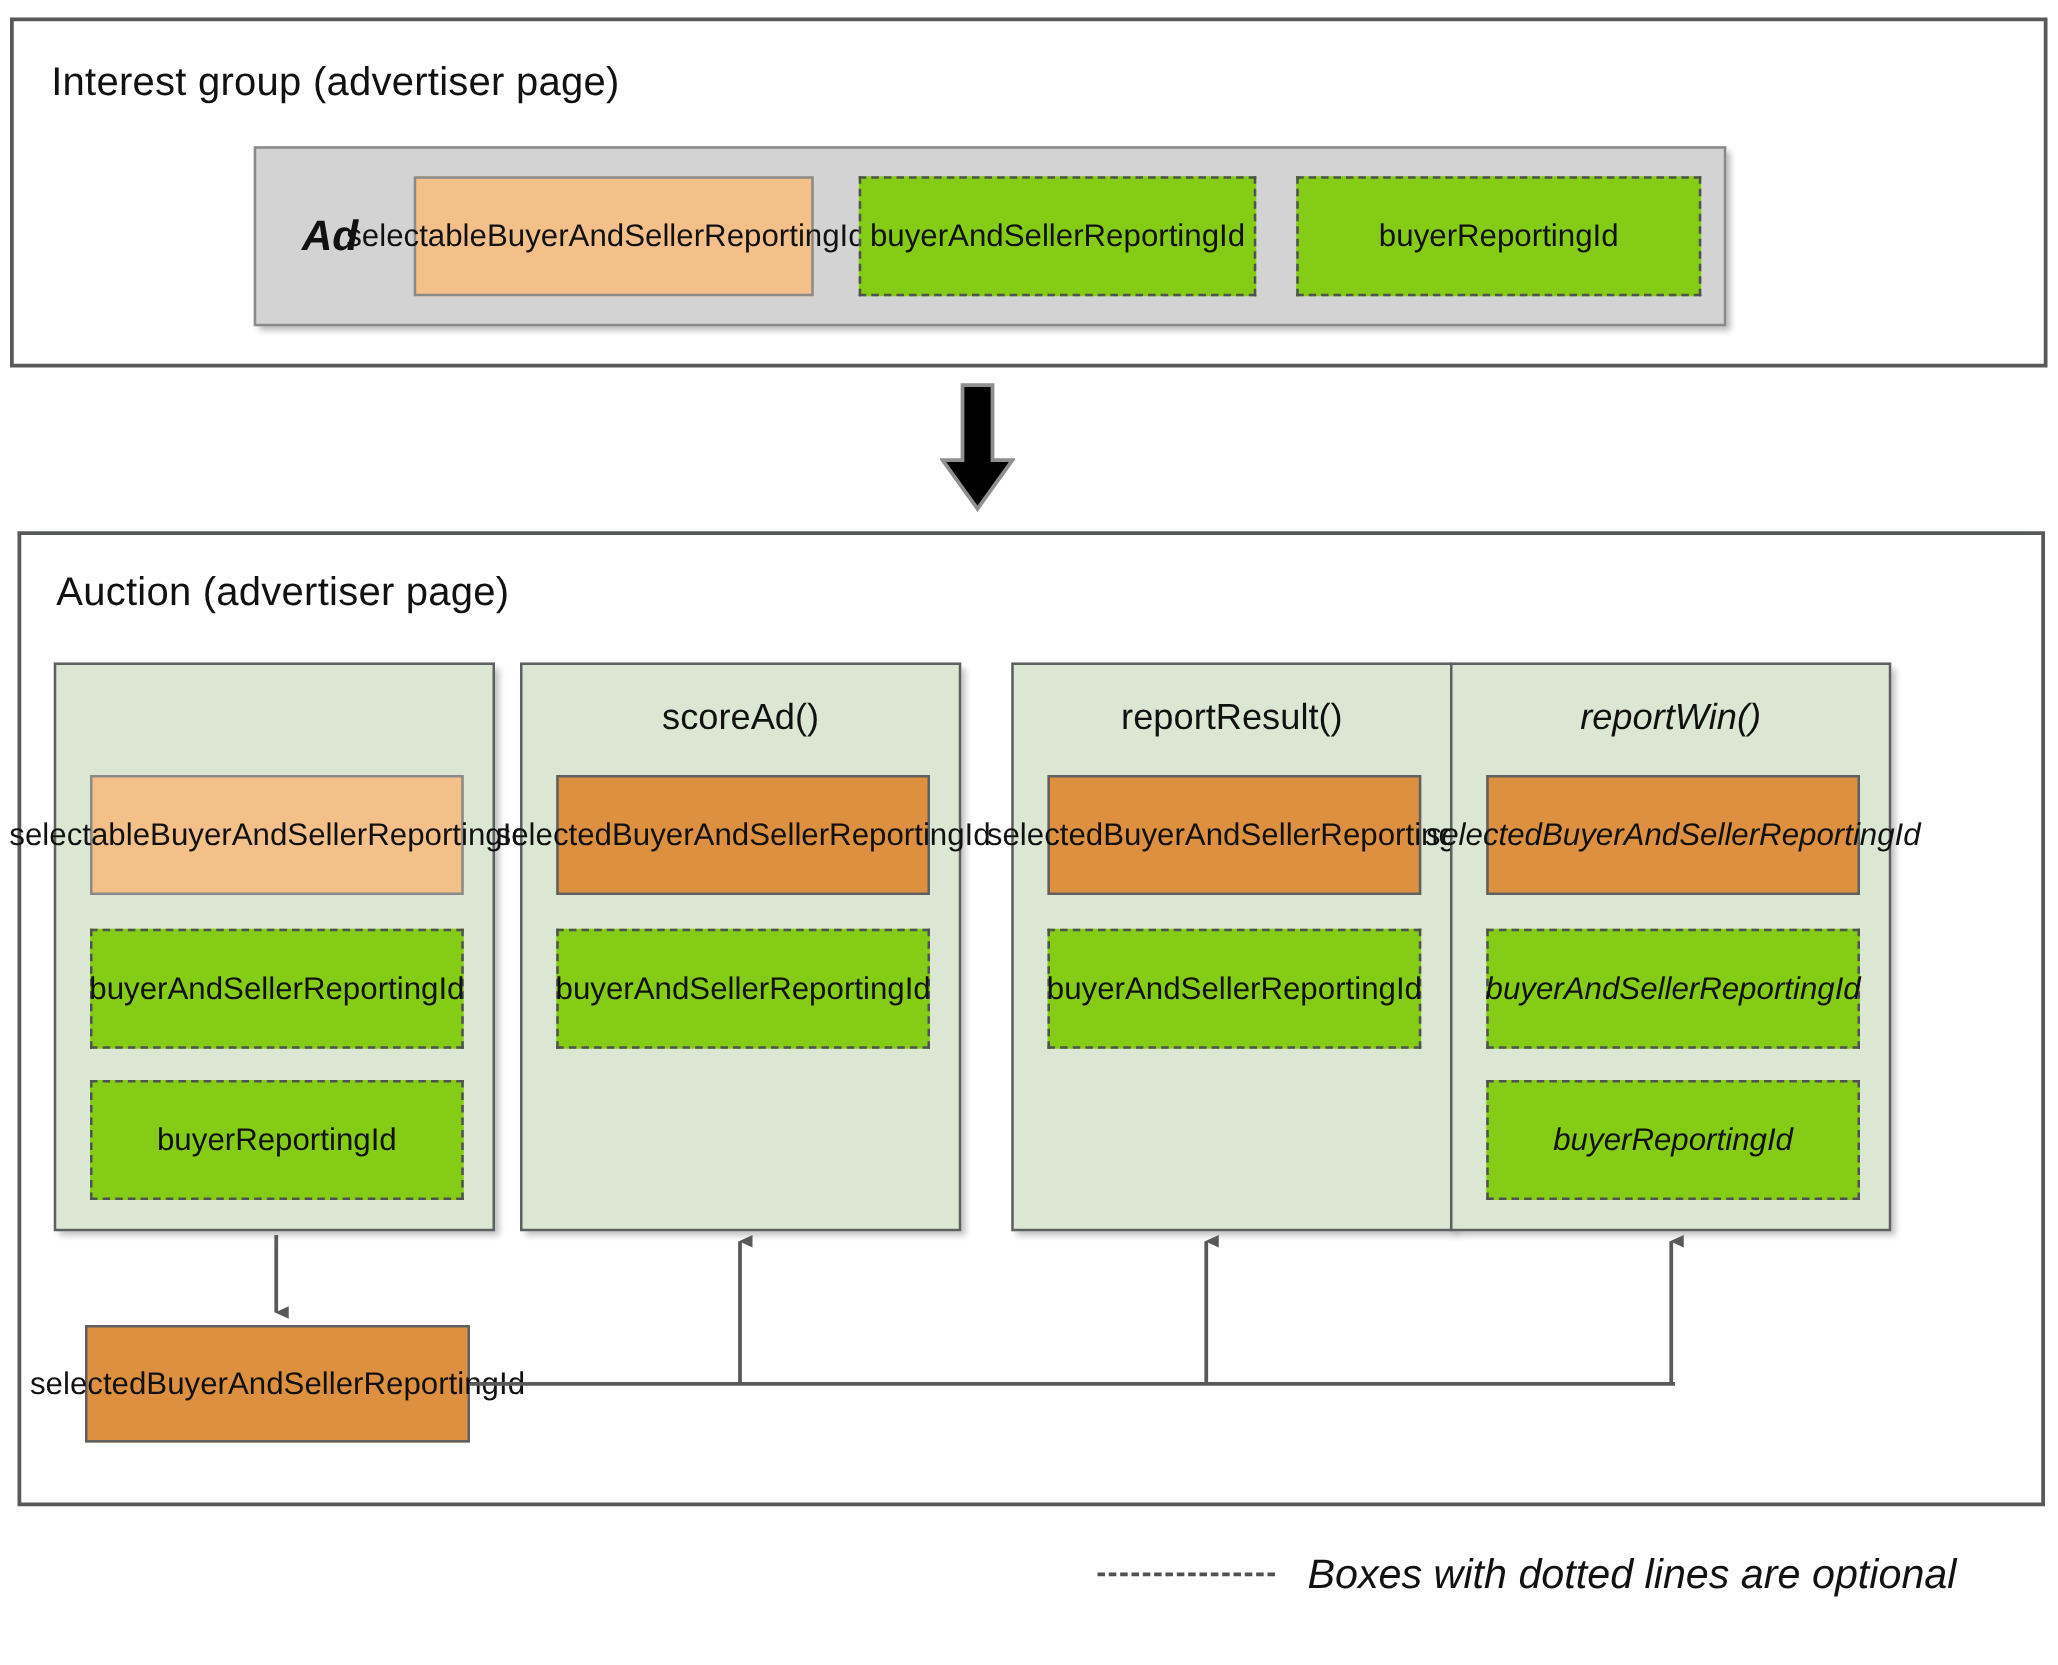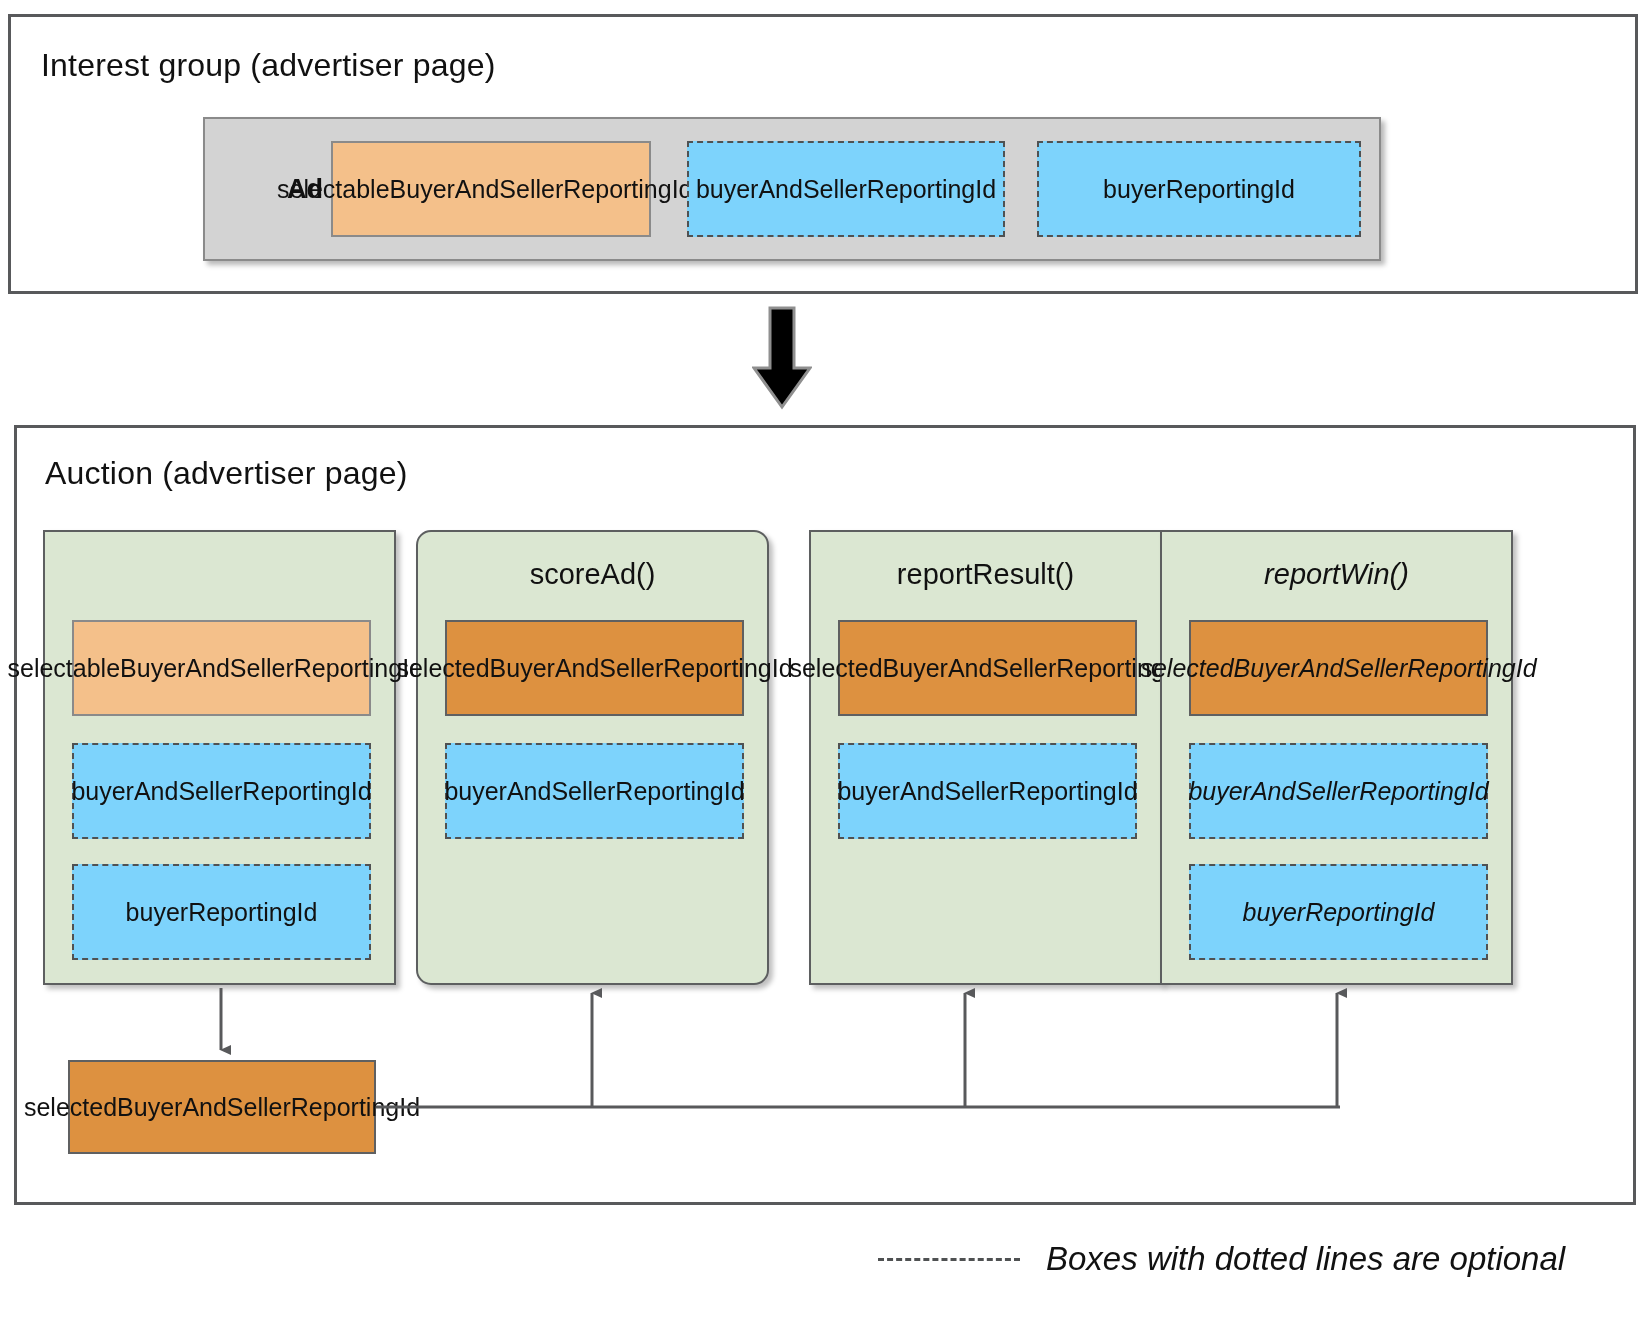--- a/index.html
+++ b/index.html
@@ -53,25 +53,26 @@
     height: 144px;
     background: #d3d3d3;
     border: 2px solid #8a8a8a;
     box-sizing: border-box;
     box-shadow: 4px 4px 5px rgba(0,0,0,0.28);
     display: flex;
     align-items: center;
   }
   #ad-label {
     width: 118px;
-    text-align: right;
-    font-size: 27px;
+    text-align: center;
+    font-size: 34px;
     font-weight: bold;
     color: #111111;
     flex: 0 0 auto;
+    font-style: italic;
   }
 
   .box {
     box-sizing: border-box;
     display: flex;
     align-items: center;
     justify-content: center;
     text-align: center;
     line-height: 1.22;
     font-size: 25px;
@@ -79,21 +80,21 @@
   }
   .box-solid-light {           
     background: #f4c08a;
     border: 2px solid #8a8a8a;
   }
   .box-solid-dark {            
     background: #dd9140;
     border: 2px solid #5f6061;
   }
   .box-dashed {                
-    background: #7dd3fc;
+    background: #84cc16;
     border: 2px dashed #4f5152;
   }
 
   
   #ad-selectable-ids { width: 320px; height: 96px; margin-left: 8px; }
   #ad-bas-reporting-id { width: 318px; height: 96px; margin-left: 36px; }
   #ad-buyer-reporting-id { width: 324px; height: 96px; margin-left: 32px; }
 
   
   #flow-arrow {
@@ -109,21 +110,21 @@
     position: absolute;
     top: 530px;
     width: 353px;
     height: 455px;
     background: #dbe7d2;
     border: 2px solid #5d5f60;
     box-sizing: border-box;
     box-shadow: 4px 4px 5px rgba(0,0,0,0.25);
   }
   #col-0 { left: 43px;   }
-  #col-1 { left: 416px; border-radius: 15px;  }
+  #col-1 { left: 416px;  }
   #col-2 { left: 809px;  }
   #col-3 { left: 1160px; font-style: italic; }
 
   .column-title {
     position: absolute;
     left: 0;
     top: 26px;
     width: 100%;
     text-align: center;
     font-size: 29px;

